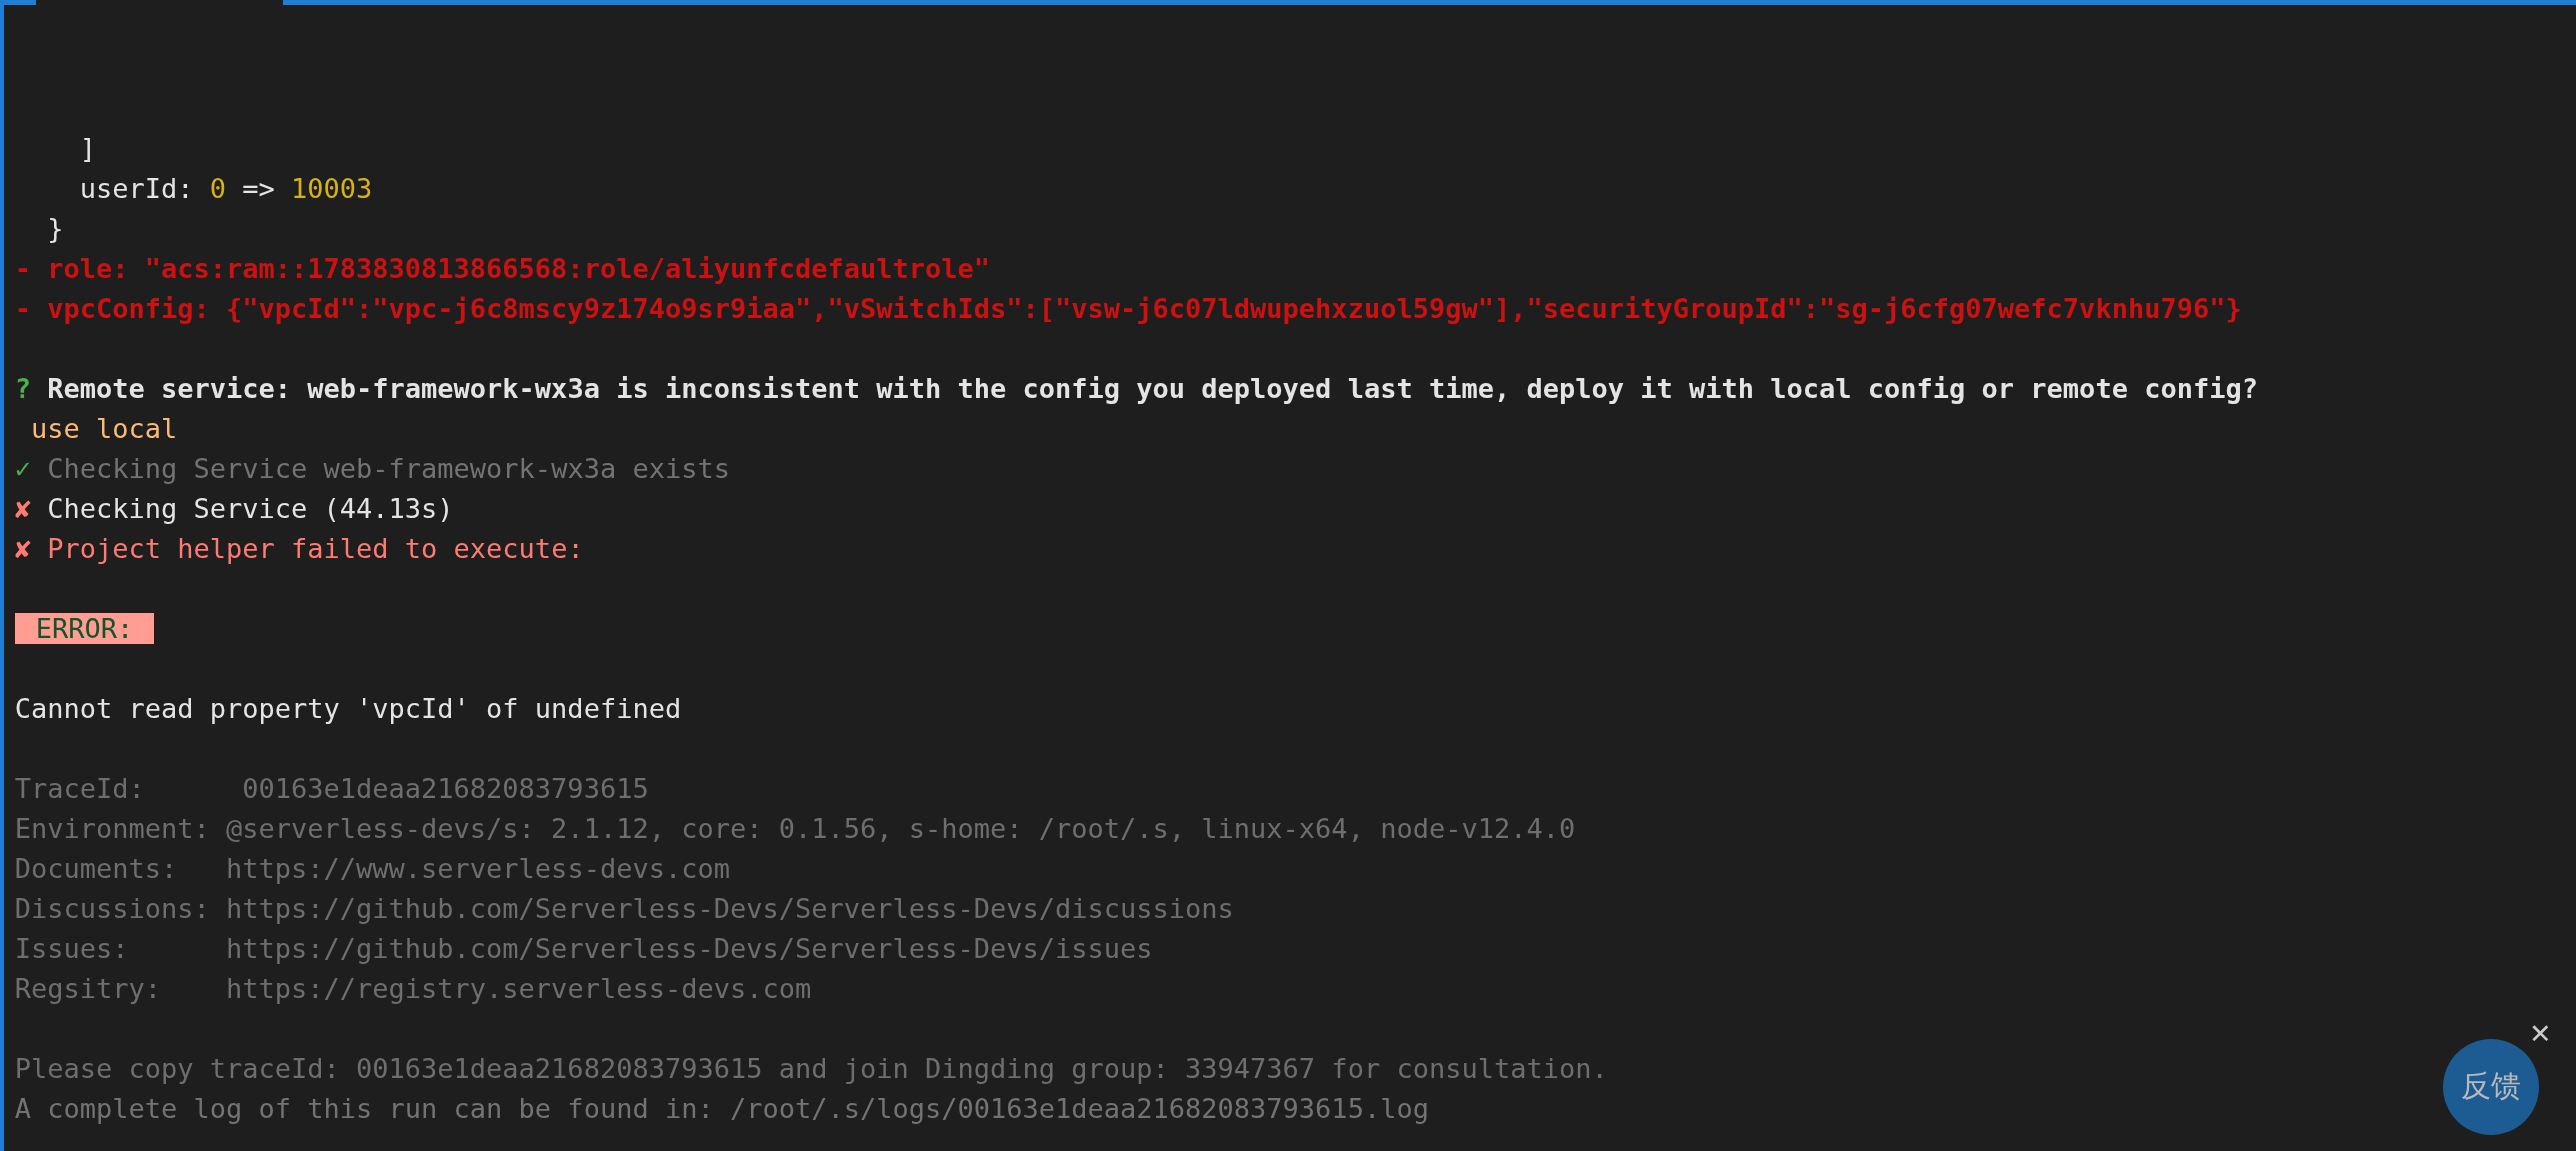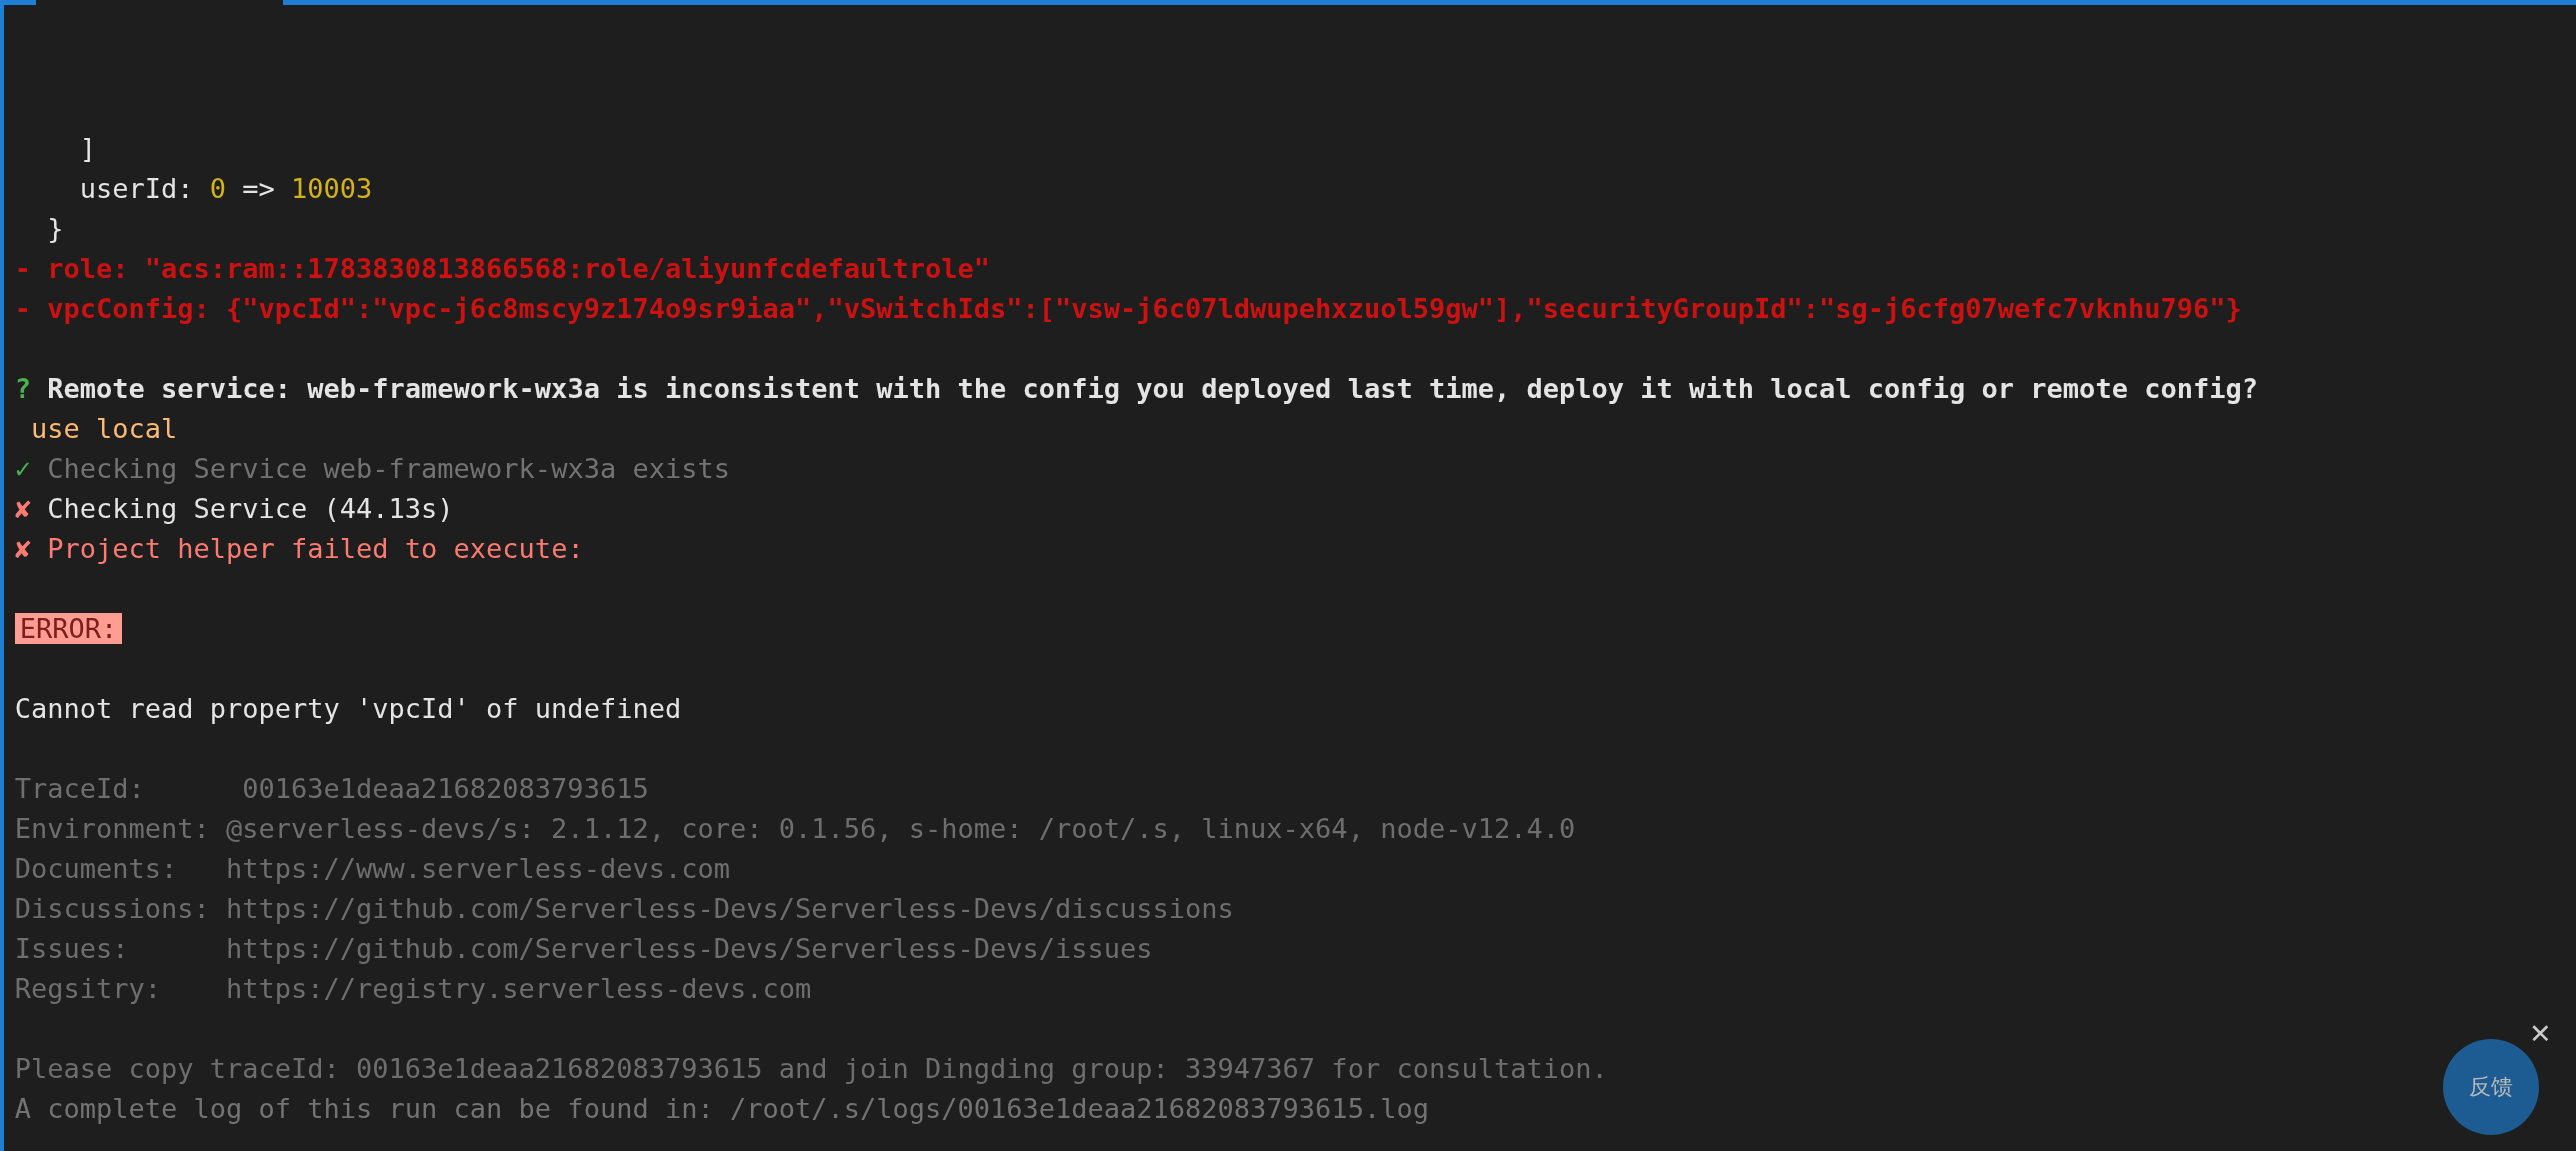--- a/index.html
+++ b/index.html
@@ -59,22 +59,22 @@
   .c-dim       { color: #6e6e6e; }
   .c-red       { color: #cc1111; font-weight: bold; }
   .c-lightred  { color: #ff7b72; }
   .c-green     { color: #4caf50; }
   .c-yellow    { color: #d6b21a; }
   .c-cyan      { color: #fdba74; }
   .b           { font-weight: bold; }
 
   .err-badge {
     background: #ff9d93;
-    color: #7f1d1d;
-    padding: 0 5px;
+    color: #14532d;
+    padding: 0 21px;
   }
   .link {
     color: #6e6e6e;
     text-underline-offset: 3.9px;
   }
 
   
   #feedback-widget {
     position: absolute;
     right: 33px;
@@ -83,21 +83,21 @@
     height: 100px;
   }
   #feedback-button {
     position: absolute;
     left: 0; bottom: 0;
     width: 96px; height: 96px;
     border-radius: 50%;
     background: #1d5c93;
     color: #b9b9b9;
     font-family: "DejaVu Sans", sans-serif;
-    font-size: 22px;
+    font-size: 30px;
     display: flex;
     align-items: center;
     justify-content: center;
     cursor: pointer;
     user-select: none;
   }
   #feedback-close {
     position: absolute;
     right: -9.7px;
     top: -13.6px;

